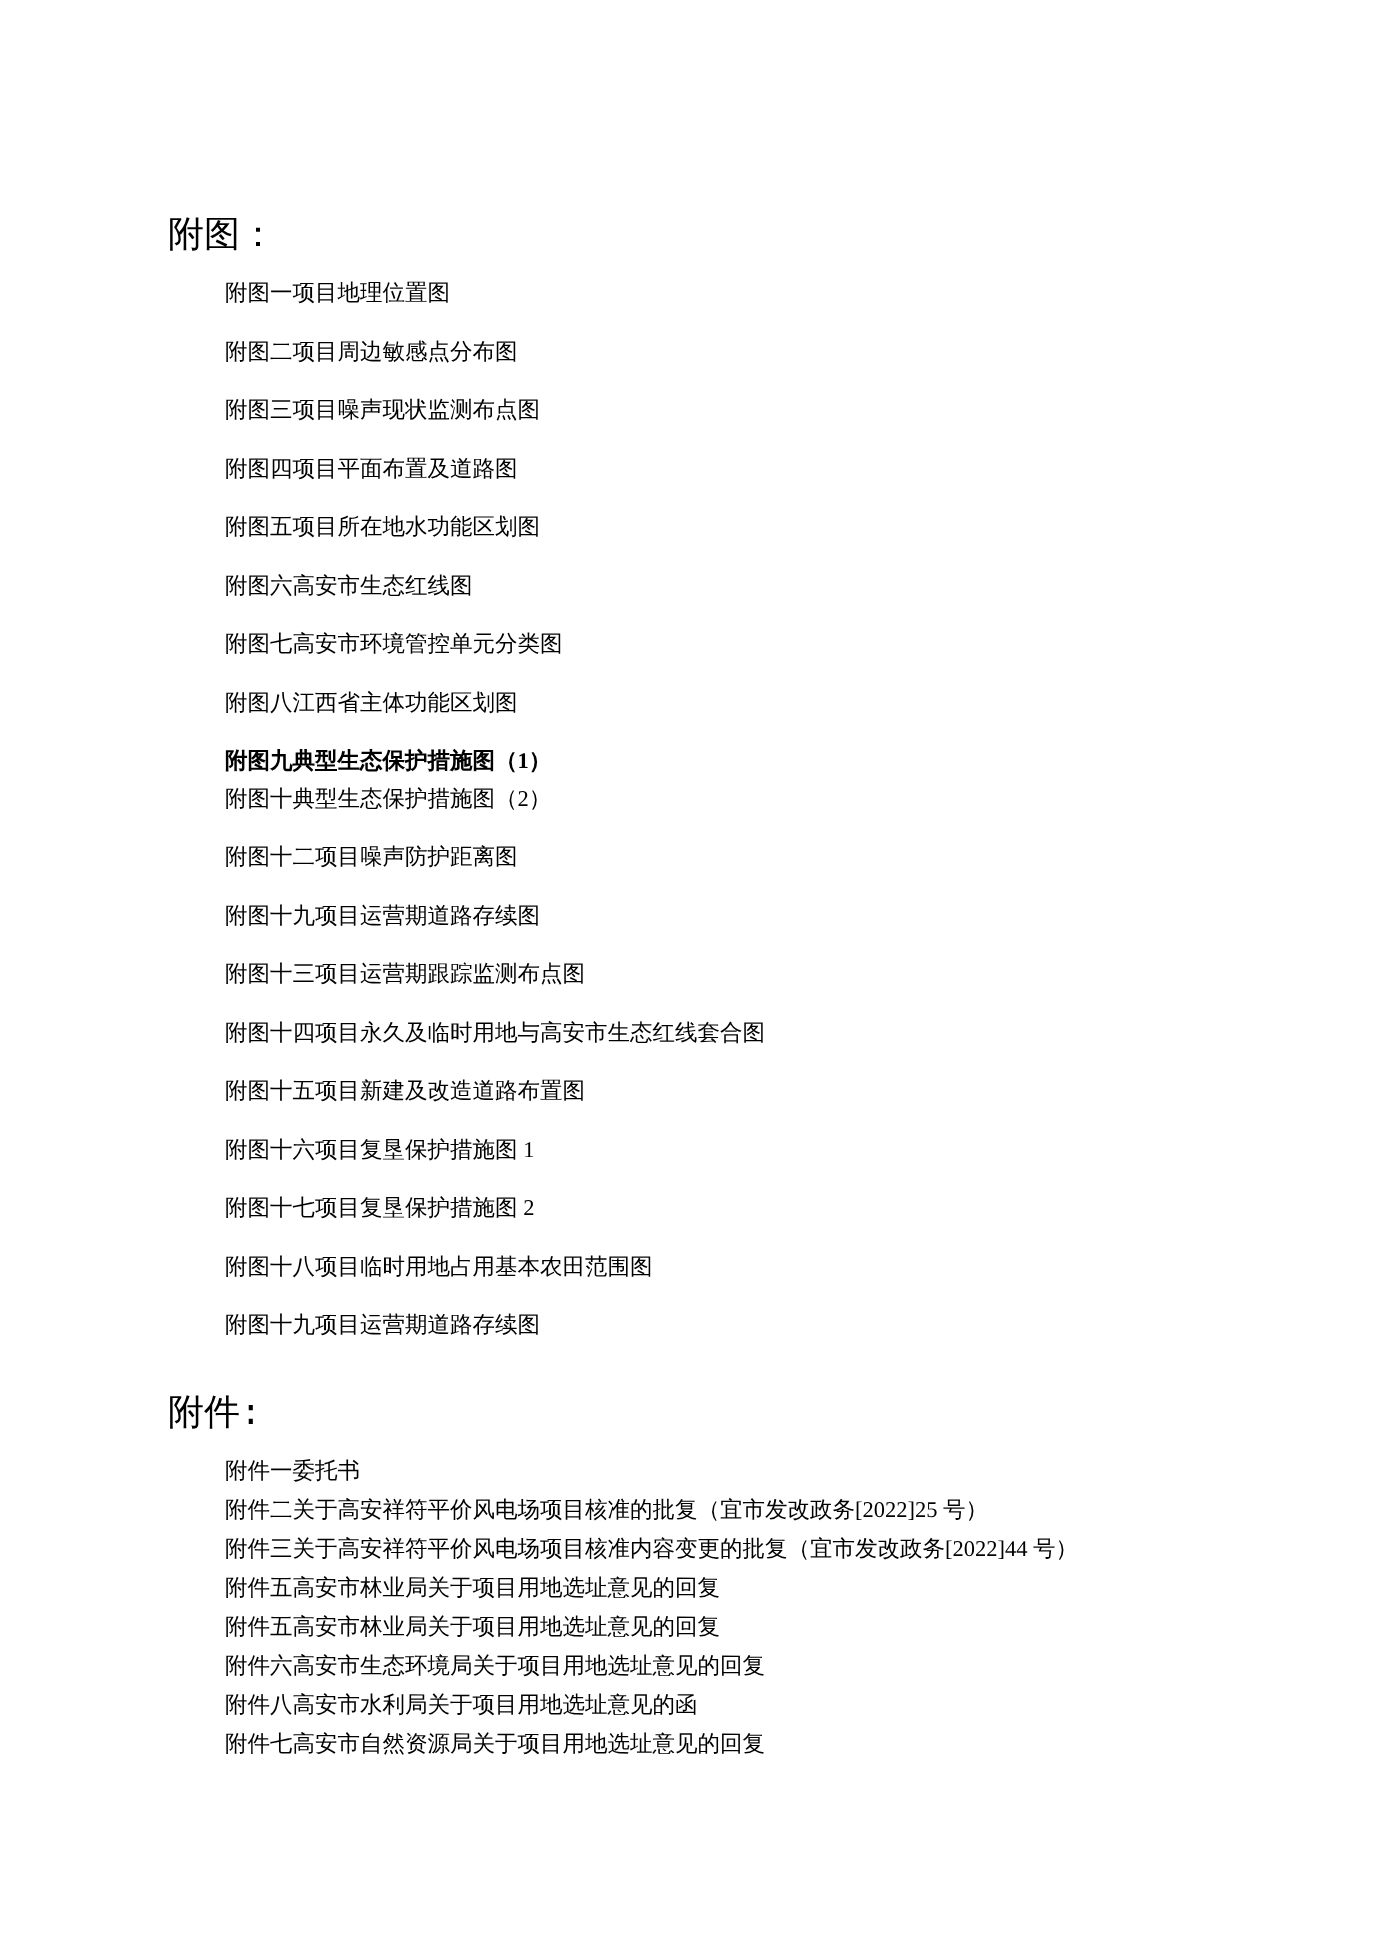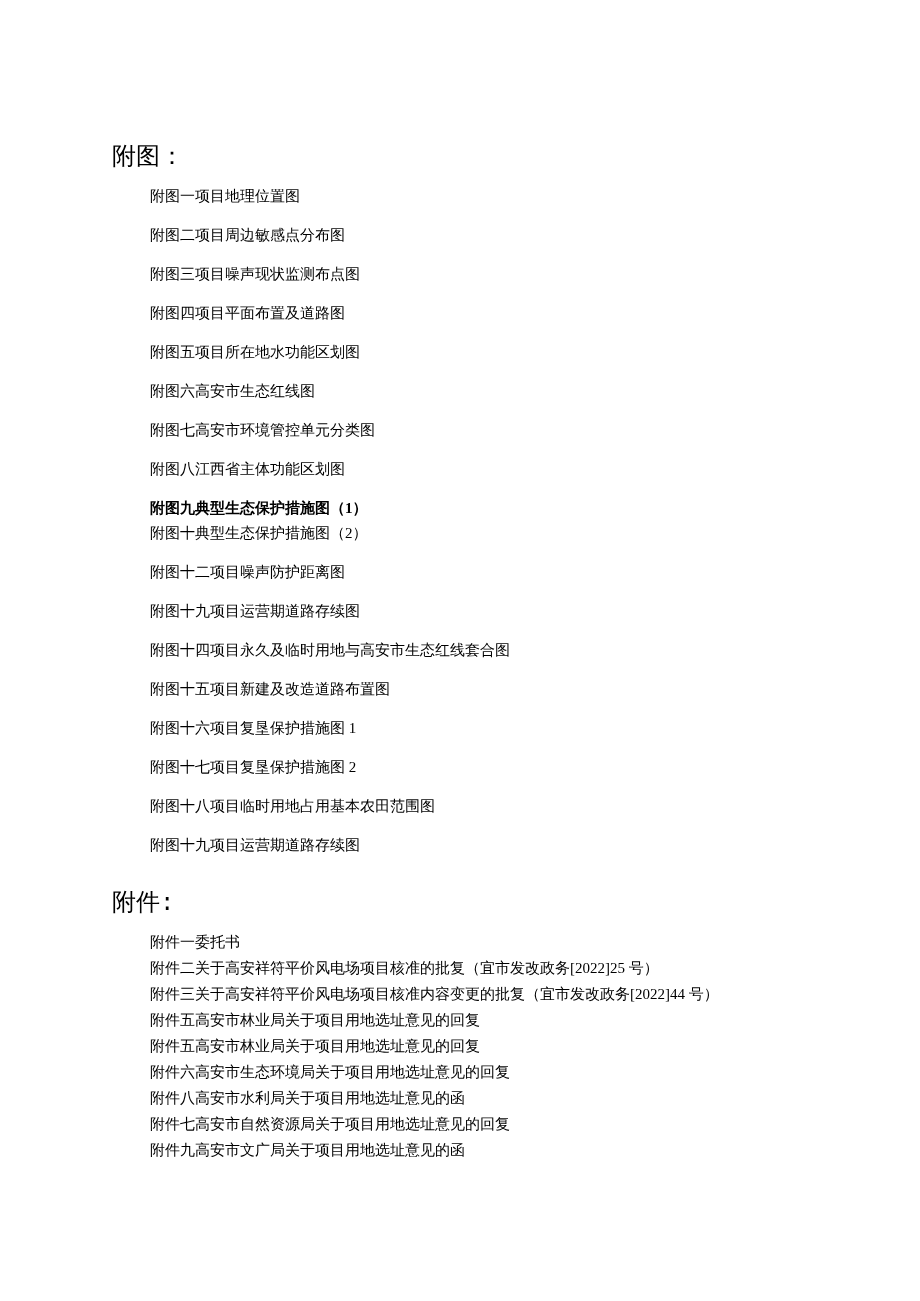--- a/index.html
+++ b/index.html
@@ -55,32 +55,32 @@
   <div class="item">附图三项目噪声现状监测布点图</div>
   <div class="item">附图四项目平面布置及道路图</div>
   <div class="item">附图五项目所在地水功能区划图</div>
   <div class="item">附图六高安市生态红线图</div>
   <div class="item">附图七高安市环境管控单元分类图</div>
   <div class="item">附图八江西省主体功能区划图</div>
   <div class="item tight">附图九典型生态保护措施图（1）</div>
   <div class="item">附图十典型生态保护措施图（2）</div>
   <div class="item">附图十二项目噪声防护距离图</div>
   <div class="item">附图十九项目运营期道路存续图</div>
+  <div class="item">附图十三项目运营期跟踪监测布点图</div>
   <div class="item">附图十四项目永久及临时用地与高安市生态红线套合图</div>
   <div class="item">附图十五项目新建及改造道路布置图</div>
   <div class="item">附图十六项目复垦保护措施图 1</div>
   <div class="item">附图十七项目复垦保护措施图 2</div>
   <div class="item">附图十八项目临时用地占用基本农田范围图</div>
   <div class="item">附图十九项目运营期道路存续图</div>
 </div>
 
 <h2 class="section-heading">附件:</h2>
 <div class="list-block attachments">
   <div class="item">附件一委托书</div>
   <div class="item">附件二关于高安祥符平价风电场项目核准的批复（宜市发改政务[2022]25 号）</div>
   <div class="item">附件三关于高安祥符平价风电场项目核准内容变更的批复（宜市发改政务[2022]44 号）</div>
   <div class="item">附件五高安市林业局关于项目用地选址意见的回复</div>
   <div class="item">附件五高安市林业局关于项目用地选址意见的回复</div>
   <div class="item">附件六高安市生态环境局关于项目用地选址意见的回复</div>
   <div class="item">附件八高安市水利局关于项目用地选址意见的函</div>
   <div class="item">附件七高安市自然资源局关于项目用地选址意见的回复</div>
-  <div class="item">附件九高安市文广局关于项目用地选址意见的函</div>
 </div>
 
 </body></html>

